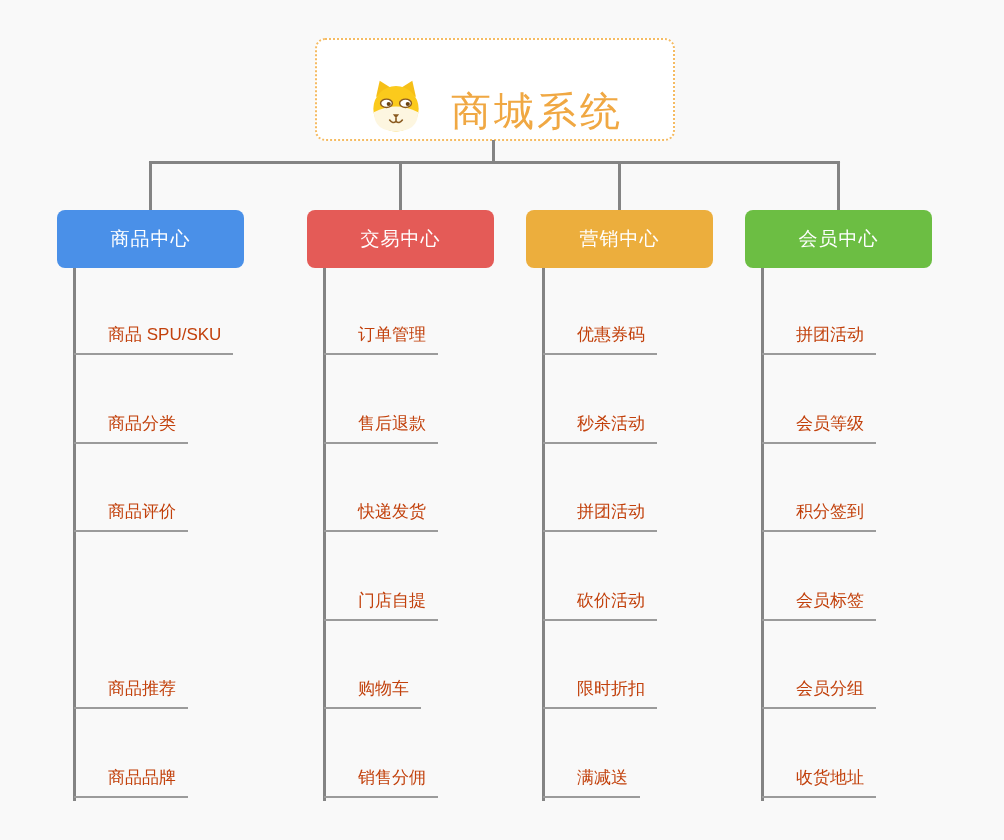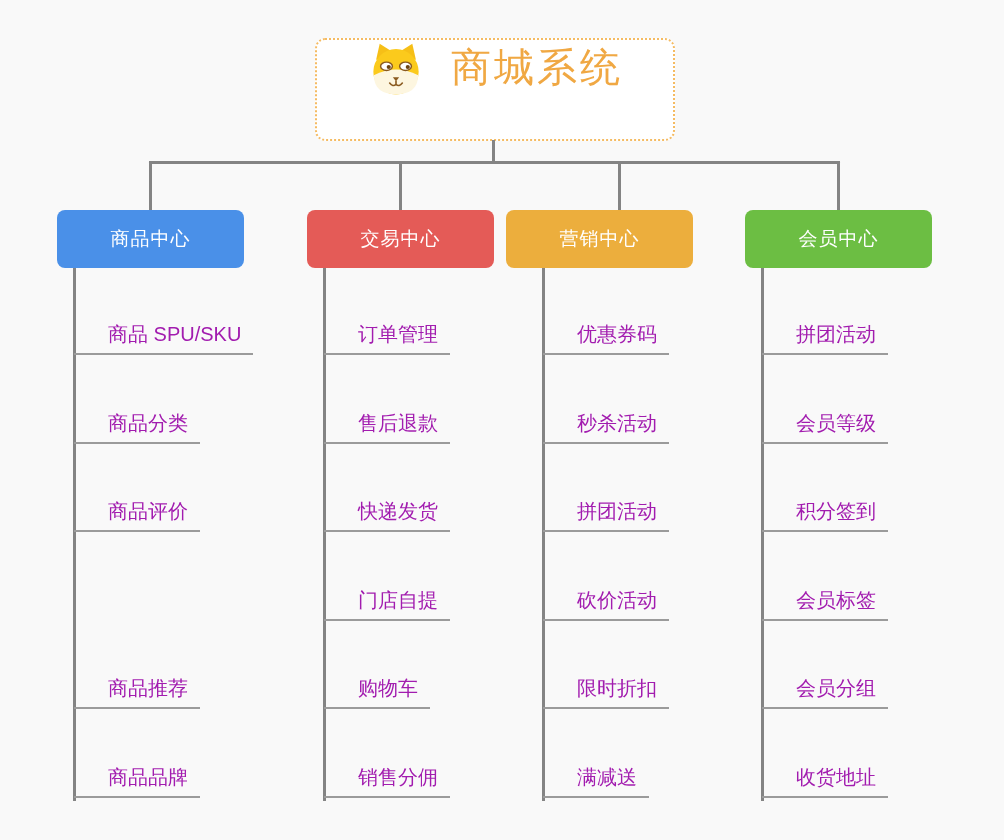--- a/index.html
+++ b/index.html
@@ -10,21 +10,21 @@
     font-family:"Liberation Sans", sans-serif;
     overflow:hidden;
   }
 
   
   .root-node {
     position:absolute; left:315px; top:38px; width:360px; height:103px;
     background:#ffffff;
     border:2px dotted #f5bb62;
     border-radius:10px;
-    display:flex; align-items:flex-start; justify-content:center; gap:26px;
+    display:flex; align-items:flex-end; justify-content:center; gap:26px;
   }
   .root-title {
     font-size:40px; letter-spacing:3px; color:#f0a843;
   }
 
   
   .line { position:absolute; background:#848484; }
   .root-drop  { left:492px; top:140px; width:3px; height:23px; }
   .bus        { left:149px; top:161px; width:691px; height:3px; border-radius:2px; }
   .drop       { top:161px; width:3px; height:49px; }
@@ -33,36 +33,36 @@
 
   
   .branch {
     position:absolute; top:210px; width:187px; height:58px;
     border-radius:8px;
     display:flex; align-items:center; justify-content:center;
     color:#ffffff; font-size:19px; letter-spacing:1px;
     cursor:default;
   }
   .branch-1 { left:57px;  } .branch-2 { left:307px; }
-  .branch-3 { left:506px; } .branch-4 { left:745px; }
+  .branch-3 { left:526px; } .branch-4 { left:745px; }
 
   
   .column { position:absolute; top:268px; width:230px; height:535px; }
   .col-1 { left:73px;  } .col-2 { left:323px; }
   .col-3 { left:542px;text-align:right; } .col-4 { left:761px; }
   .trunk {
     position:absolute; left:0; top:0; width:3px; height:533px;
     background:#848484;
   }
   .leaf {
     position:absolute; left:1px;
     white-space:nowrap;
     padding:0 12px 5px 34px;
     border-bottom:2px solid #9b9b9b;
-    font-size:20px; line-height:27px; color:#a21caf;
+    font-size:17px; line-height:27px; color:#c2410c;
     cursor:default;
   }
   .leaf-1 { top:53px;  } .leaf-2 { top:142px; } .leaf-3 { top:230px; }
   .leaf-4 { top:319px; } .leaf-5 { top:407px; } .leaf-6 { top:496px; }
 
   .dog-icon { flex:0 0 auto; }
 </style>
 </head>
 <body>
 

